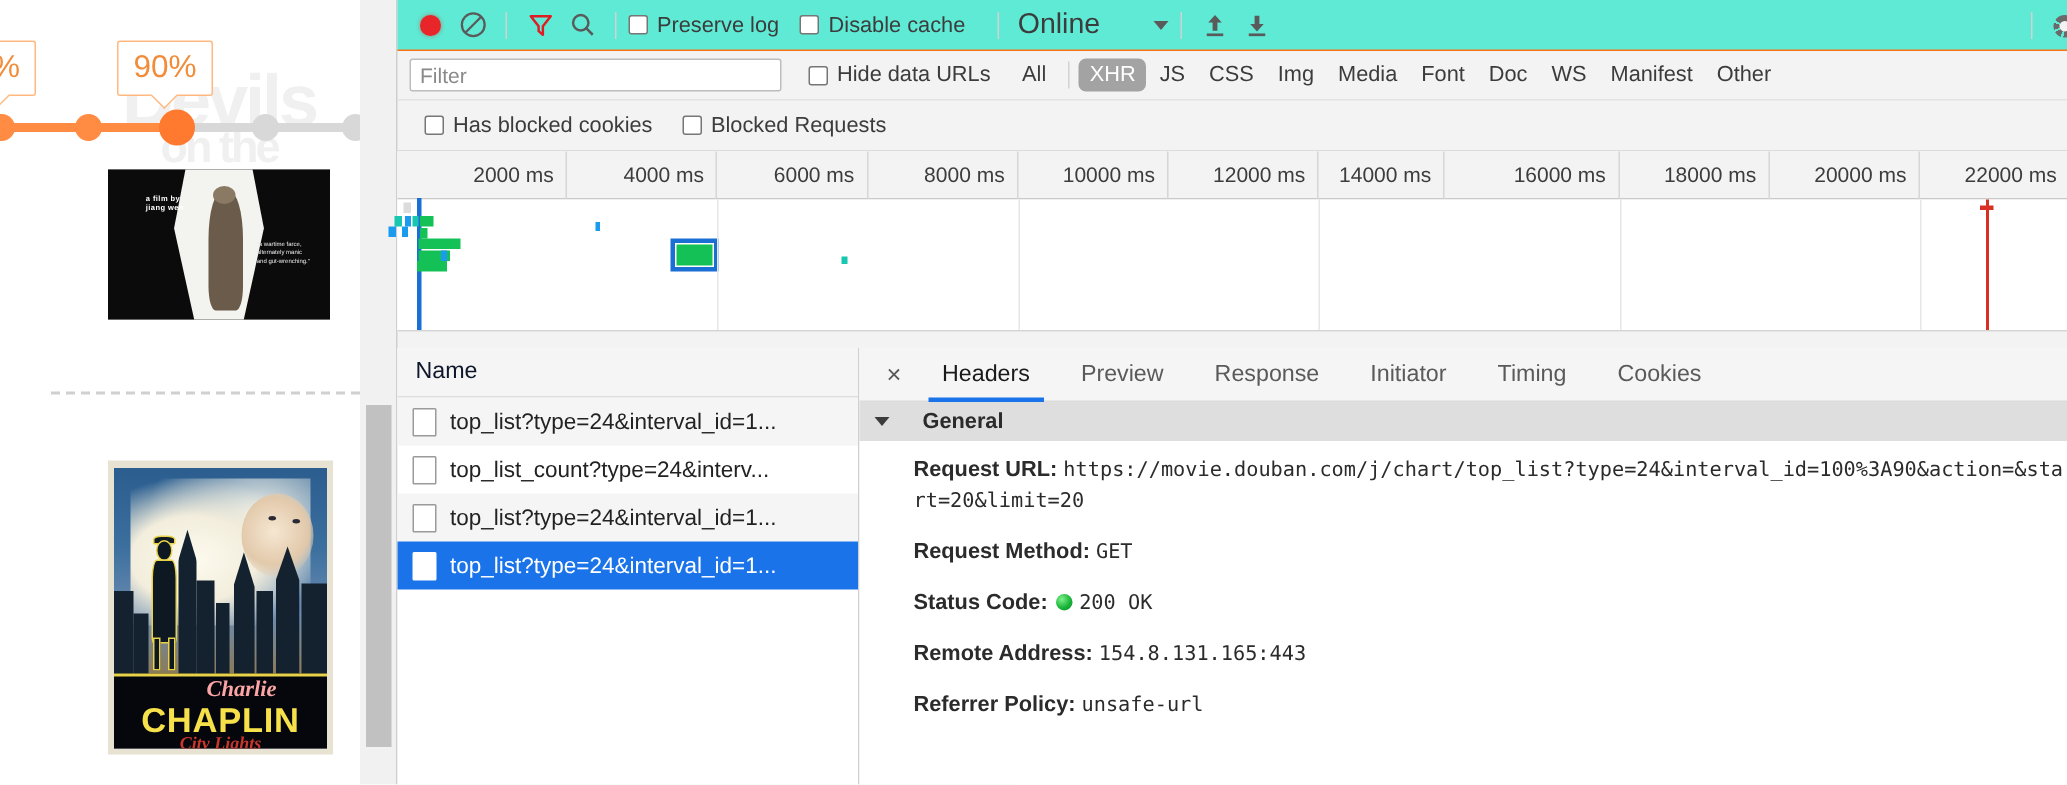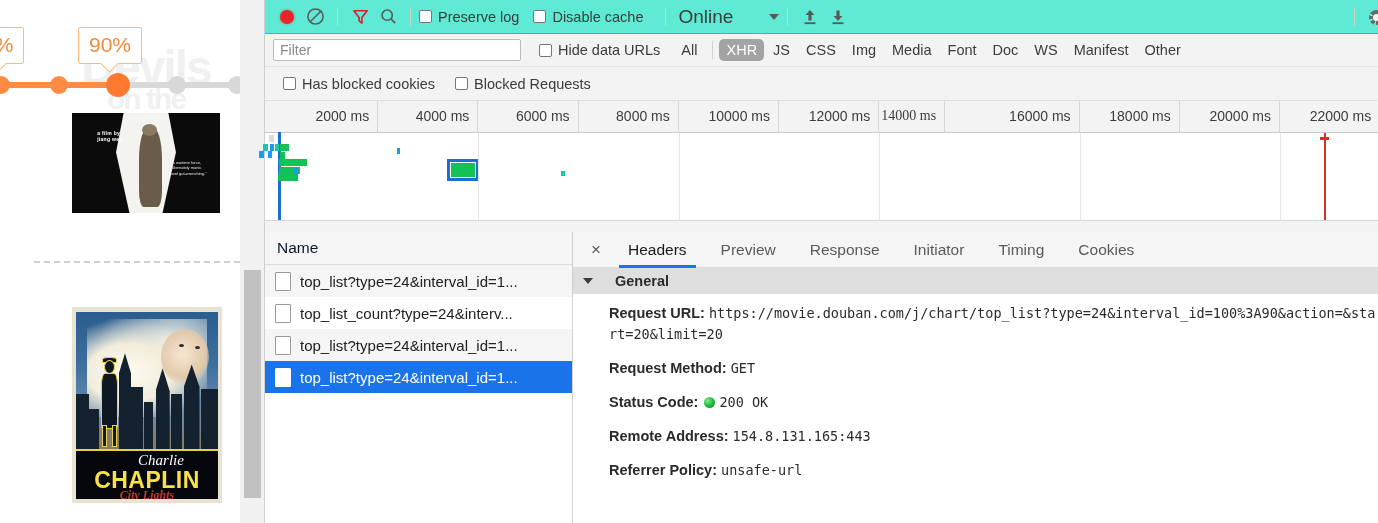--- a/index.html
+++ b/index.html
@@ -87,21 +87,21 @@
   .bldg { position: absolute; bottom: 26%; background: #14212e; }
   #p2chap {
     position: absolute; left: 13%; bottom: 28%; width: 21%; height: 48%;
   }
   #p2chap .body { position:absolute; left: 22%; top: 18%; width: 56%; height: 62%; background:#0d1822; border:1.5px solid #e8d24a; border-radius: 22% 22% 8% 8%; }
   #p2chap .hd { position:absolute; left: 31%; top: 3%; width: 38%; height: 16%; background:#0d1822; border:1.5px solid #e8d24a; border-radius:50%; }
   #p2chap .hat { position:absolute; left: 26%; top: 0%; width: 48%; height: 7%; background:#0d1822; border:1.5px solid #e8d24a; border-radius: 40% 40% 10% 10%; }
   #p2chap .lg { position:absolute; bottom:0; width: 16%; height: 24%; background:#0d1822; border:1.5px solid #e8d24a; }
   #p2chap .lg.l { left: 26%; } #p2chap .lg.r { right: 26%; }
   #p2band { position:absolute; left:0; right:0; bottom:0; height: 27%; background:#05070c; border-top: 2px solid #e8d24a; }
-  #p2band .t1 { position:absolute; top:4%; width:100%; text-align:center; color:#ffffff; font-size: 15px; font-weight: 400; font-style: italic; font-family:"Liberation Serif", serif;padding-left:28px; }
+  #p2band .t1 { position:absolute; top:4%; width:100%; text-align:center; color:#fca5a5; font-size: 15px; font-weight: 700; font-style: italic; font-family:"Liberation Serif", serif;padding-left:28px; }
   #p2band .t2 { position:absolute; top:33%; width:100%; text-align:center; color:#f7e14a; font-size: 23px; font-weight: 900; letter-spacing: .5px; }
   #p2band .t3 { position:absolute; top:77%; width:100%; text-align:center; color:#c9372c; font-size: 12px; font-weight: 700; font-style: italic; font-family:"Liberation Serif", serif; }
   #dashline { position: absolute; left: 34px; top: 261px; width: 206px; border-top: 2px dashed #d0d0d0; }
 
   
   #page-scrollbar {
     position: absolute; left: 240px; top: 0; width: 24px; height: 523px; background: #f1f1f1;
   }
   #page-thumb {
     position: absolute; left: 244px; top: 270px; width: 17px; height: 228px;
@@ -392,21 +392,21 @@
     </div>
 
     <div id="overview">
       <div id="ov-ruler">
           <div class="ov-tick" style="left: 13px; width: 100.2px;">2000 ms</div>
           <div class="ov-tick" style="left: 113.2px; width: 100.2px;">4000 ms</div>
           <div class="ov-tick" style="left: 213.4px; width: 100.2px;">6000 ms</div>
           <div class="ov-tick" style="left: 313.6px; width: 100.2px;">8000 ms</div>
           <div class="ov-tick" style="left: 413.8px; width: 100.2px;">10000 ms</div>
           <div class="ov-tick" style="left: 514px; width: 100.2px;">12000 ms</div>
-          <div class="ov-tick" style="left: 580px; width: 100.2px; font-family: Liberation Serif, serif;">14000 ms</div>
+          <div class="ov-tick" style="left: 598px; width: 100.2px;">14000 ms</div>
           <div class="ov-tick" style="left: 714.4px; width: 100.2px;">16000 ms</div>
           <div class="ov-tick" style="left: 814.6px; width: 100.2px;">18000 ms</div>
           <div class="ov-tick" style="left: 914.8px; width: 100.2px;">20000 ms</div>
           <div class="ov-tick" style="left: 1015px; width: 100.2px;">22000 ms</div>
         </div>
       <div id="ov-canvas">
         <div id="ov-playhead" style="left:13px;"></div>
         <div class="ov-bar grey" style="left:4px;  top:2px;  width:5px;"></div>
         <div class="ov-bar teal" style="left:-2px; top:11px; width:5px;"></div>
         <div class="ov-bar blue" style="left:5px;  top:11px; width:4px;"></div>

